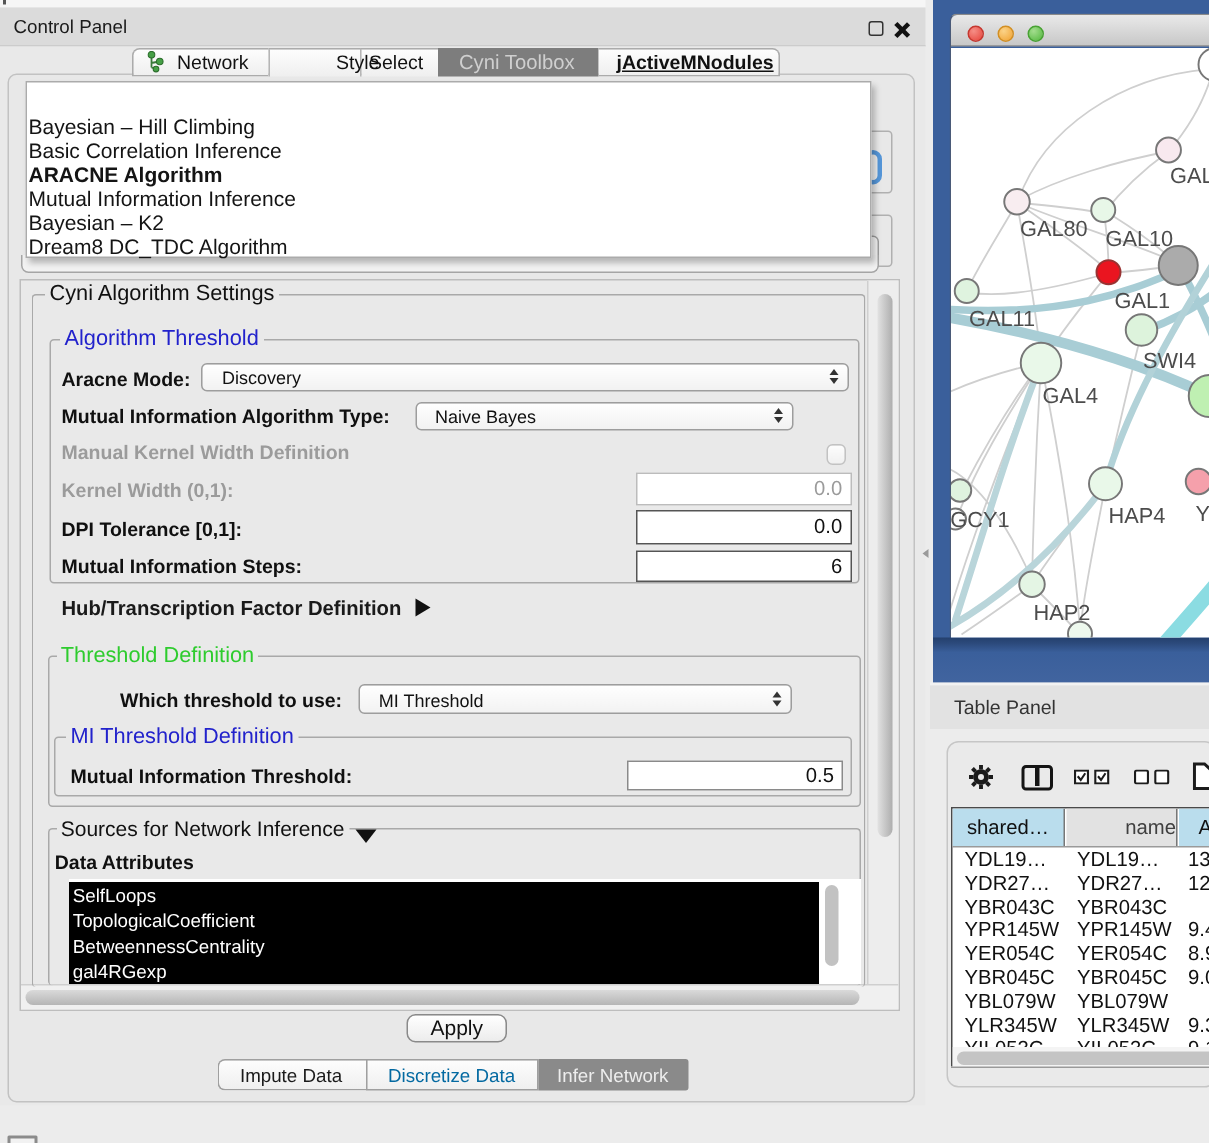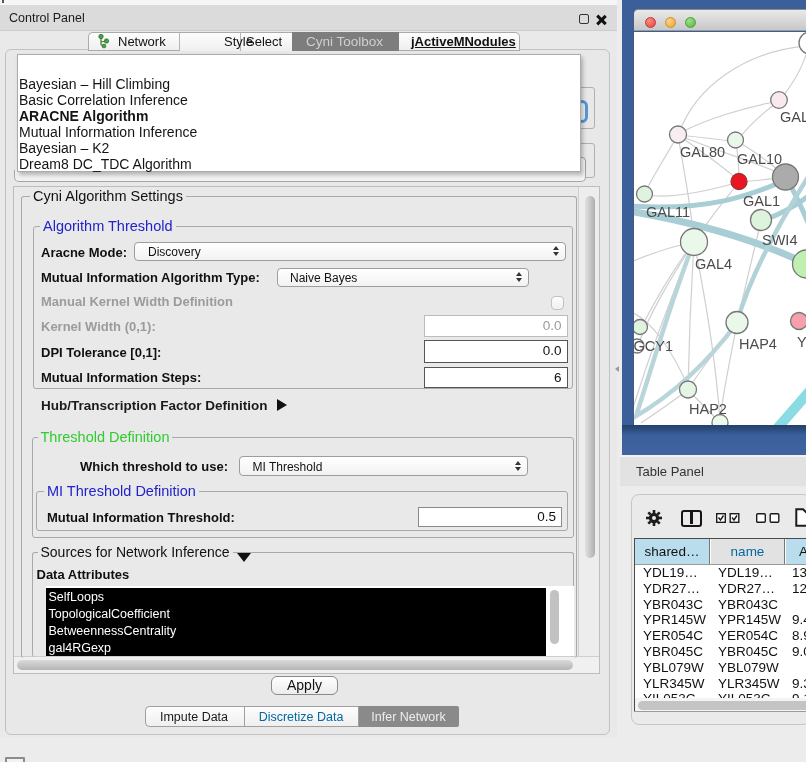--- a/index.html
+++ b/index.html
@@ -266,21 +266,21 @@
 <svg class="abs" style="left:756px;top:513px;" width="28" height="10" viewBox="0 0 28 10">
   <rect x="0.7" y="0.7" width="8.6" height="8.6" fill="#fff" stroke="#1c1c1c" stroke-width="1.4" rx="1"></rect>
   <rect x="14.2" y="0.7" width="8.6" height="8.6" fill="#fff" stroke="#1c1c1c" stroke-width="1.4" rx="1"></rect>
 </svg>
 <svg class="abs" style="left:795px;top:508px;" width="11" height="19" viewBox="0 0 11 19">
   <path d="M1.3,1.3 L8,1.3 L12,5 L12,17.7 L1.3,17.7 Z" fill="#fff" stroke="#1c1c1c" stroke-width="2"></path>
 </svg>
 
 <div class="abs" style="left:634px;top:538px;width:172px;height:173px;border-left:1px solid #4a4a4a;border-top:1px solid #4a4a4a;overflow:hidden;background:#fff;">
   <div class="abs" style="left:0;top:0;width:75px;height:25px;background:#badded;border-right:1px solid #777;text-align:center;font-size:13.5px;color:#111;line-height:25px;">shared…</div>
-  <div class="abs" style="left:76px;top:0;width:74px;height:25px;background:#e2e2e2;border-right:1px solid #777;text-align:center;font-size:13.5px;color:#0369a1;line-height:25px;">name</div>
+  <div class="abs" style="left:76px;top:0;width:74px;height:25px;background:#e2e2e2;border-right:1px solid #777;text-align:right;font-size:13.5px;color:#404040;line-height:25px;">name</div>
   <div class="abs" style="left:151px;top:0;width:40px;height:25px;background:#badded;text-align:left;padding-left:13px;font-size:13.5px;color:#111;line-height:25px;">A</div>
   <div class="abs" style="left:0;top:25px;width:172px;height:1px;background:#9a9a9a;"></div>
   <div class="abs" style="left:8px;top:26px;width:70px;font-size:13.5px;color:#111;line-height:15.8px;">YDL19…<br>YDR27…<br>YBR043C<br>YPR145W<br>YER054C<br>YBR045C<br>YBL079W<br>YLR345W<br>YIL053C</div>
   <div class="abs" style="left:83px;top:26px;width:70px;font-size:13.5px;color:#111;line-height:15.8px;">YDL19…<br>YDR27…<br>YBR043C<br>YPR145W<br>YER054C<br>YBR045C<br>YBL079W<br>YLR345W<br>YIL053C</div>
   <div class="abs" style="left:157px;top:26px;width:30px;font-size:13.5px;color:#111;line-height:15.8px;">13…<br>12…<br>&nbsp;<br>9.4<br>8.9<br>9.0<br>&nbsp;<br>9.3<br>9.1</div>
   <div class="abs" style="left:0;top:159px;width:172px;height:14px;background:#f4f4f4;"></div>
   <div class="abs" style="left:3px;top:162px;width:172px;height:9px;background:#c4c4c4;border-radius:5px;"></div>
 </div>
 <div class="abs" style="left:634px;top:711px;width:172px;height:1px;background:#9a9a9a;"></div>
 

